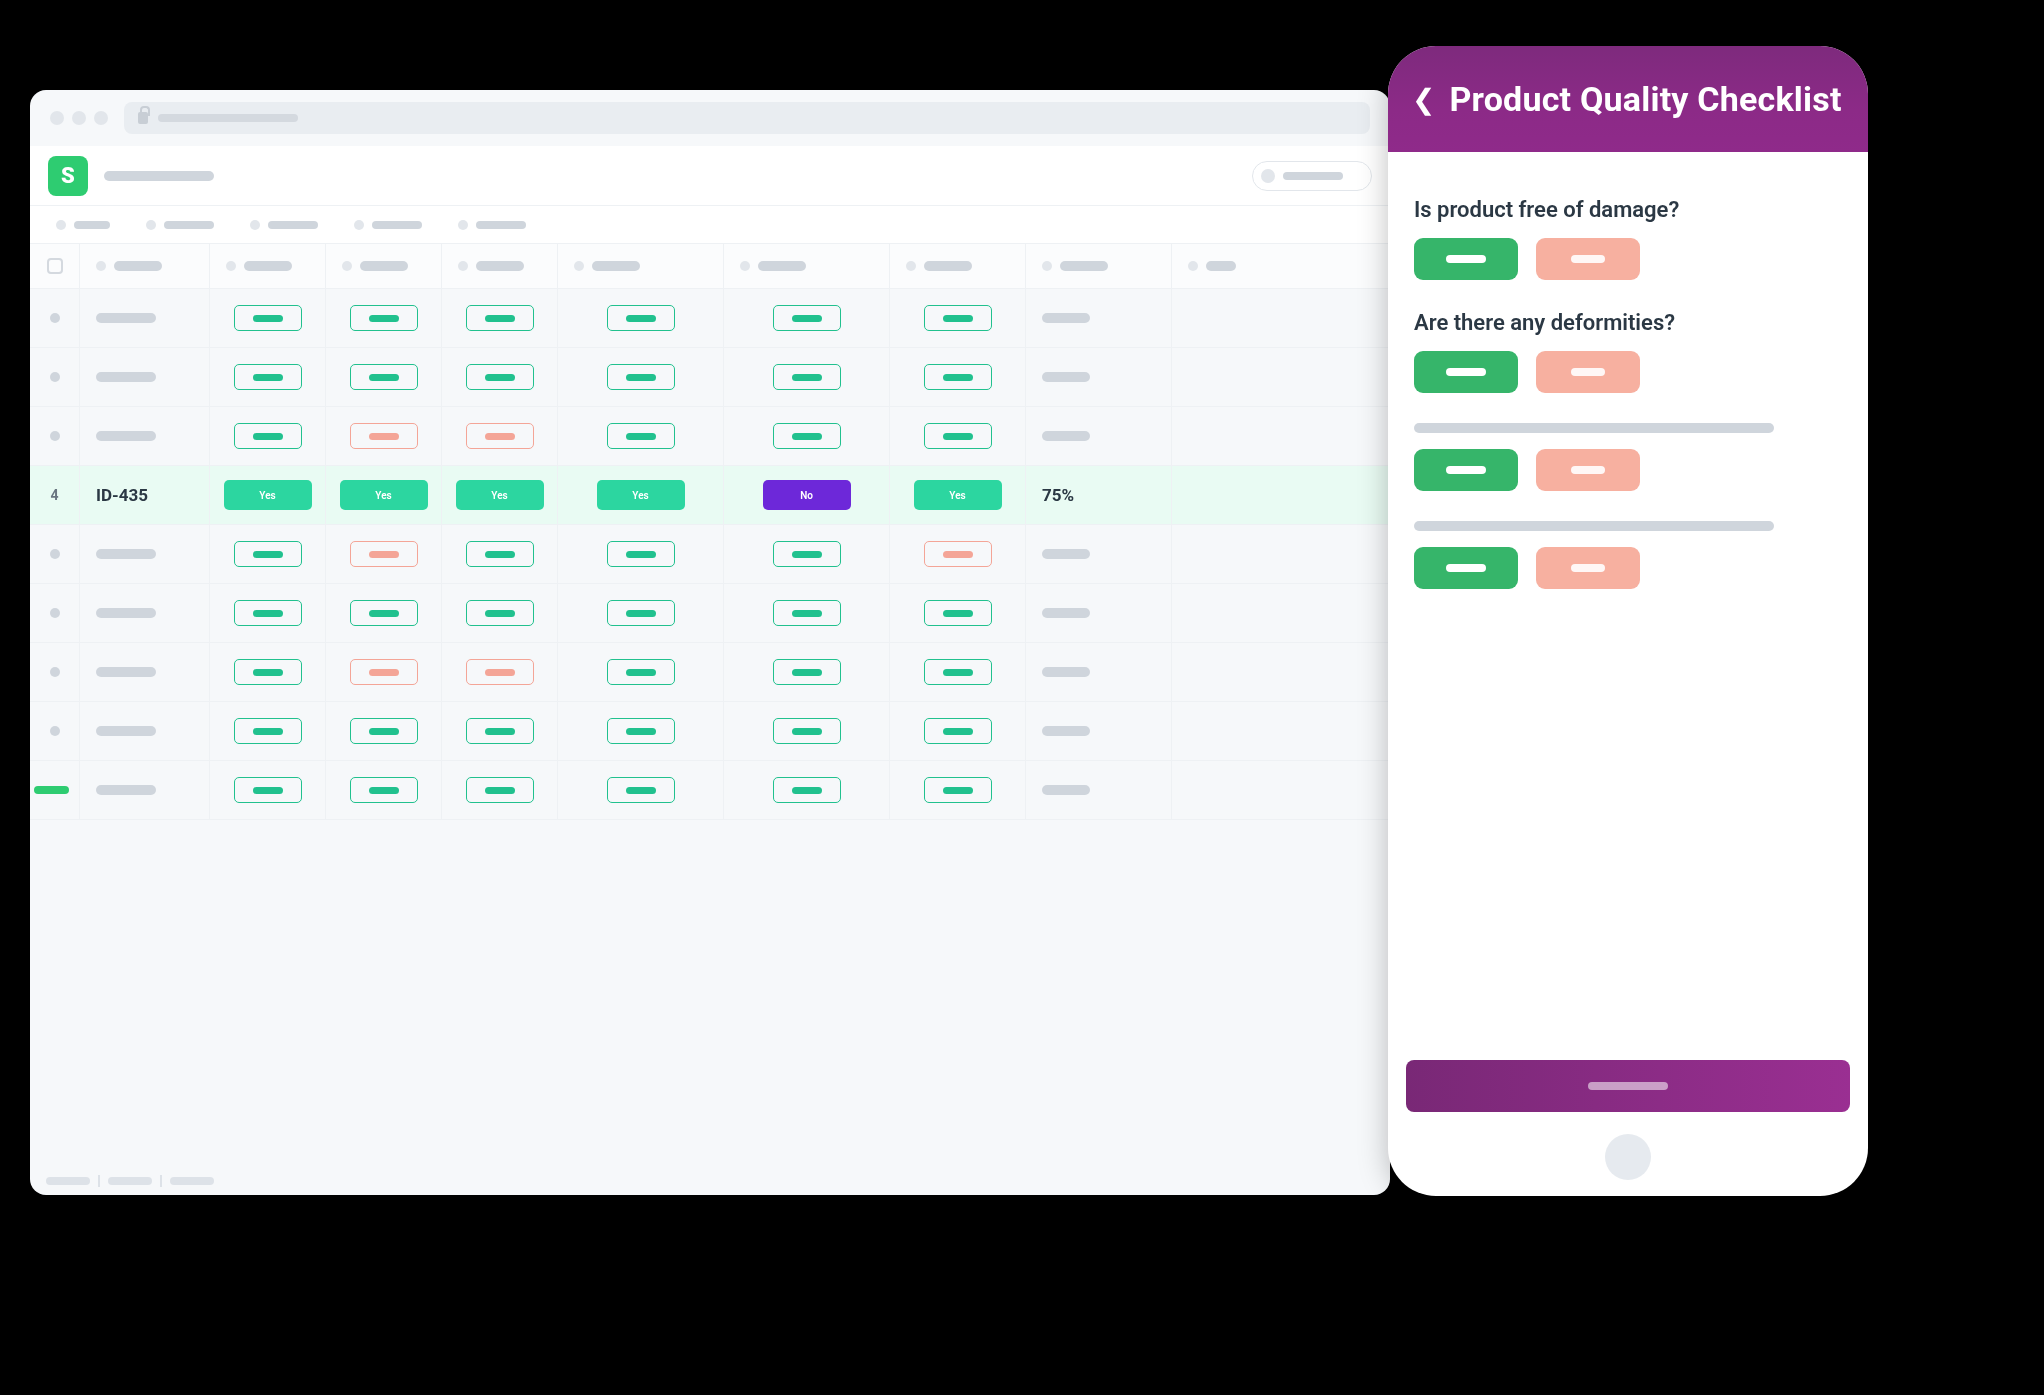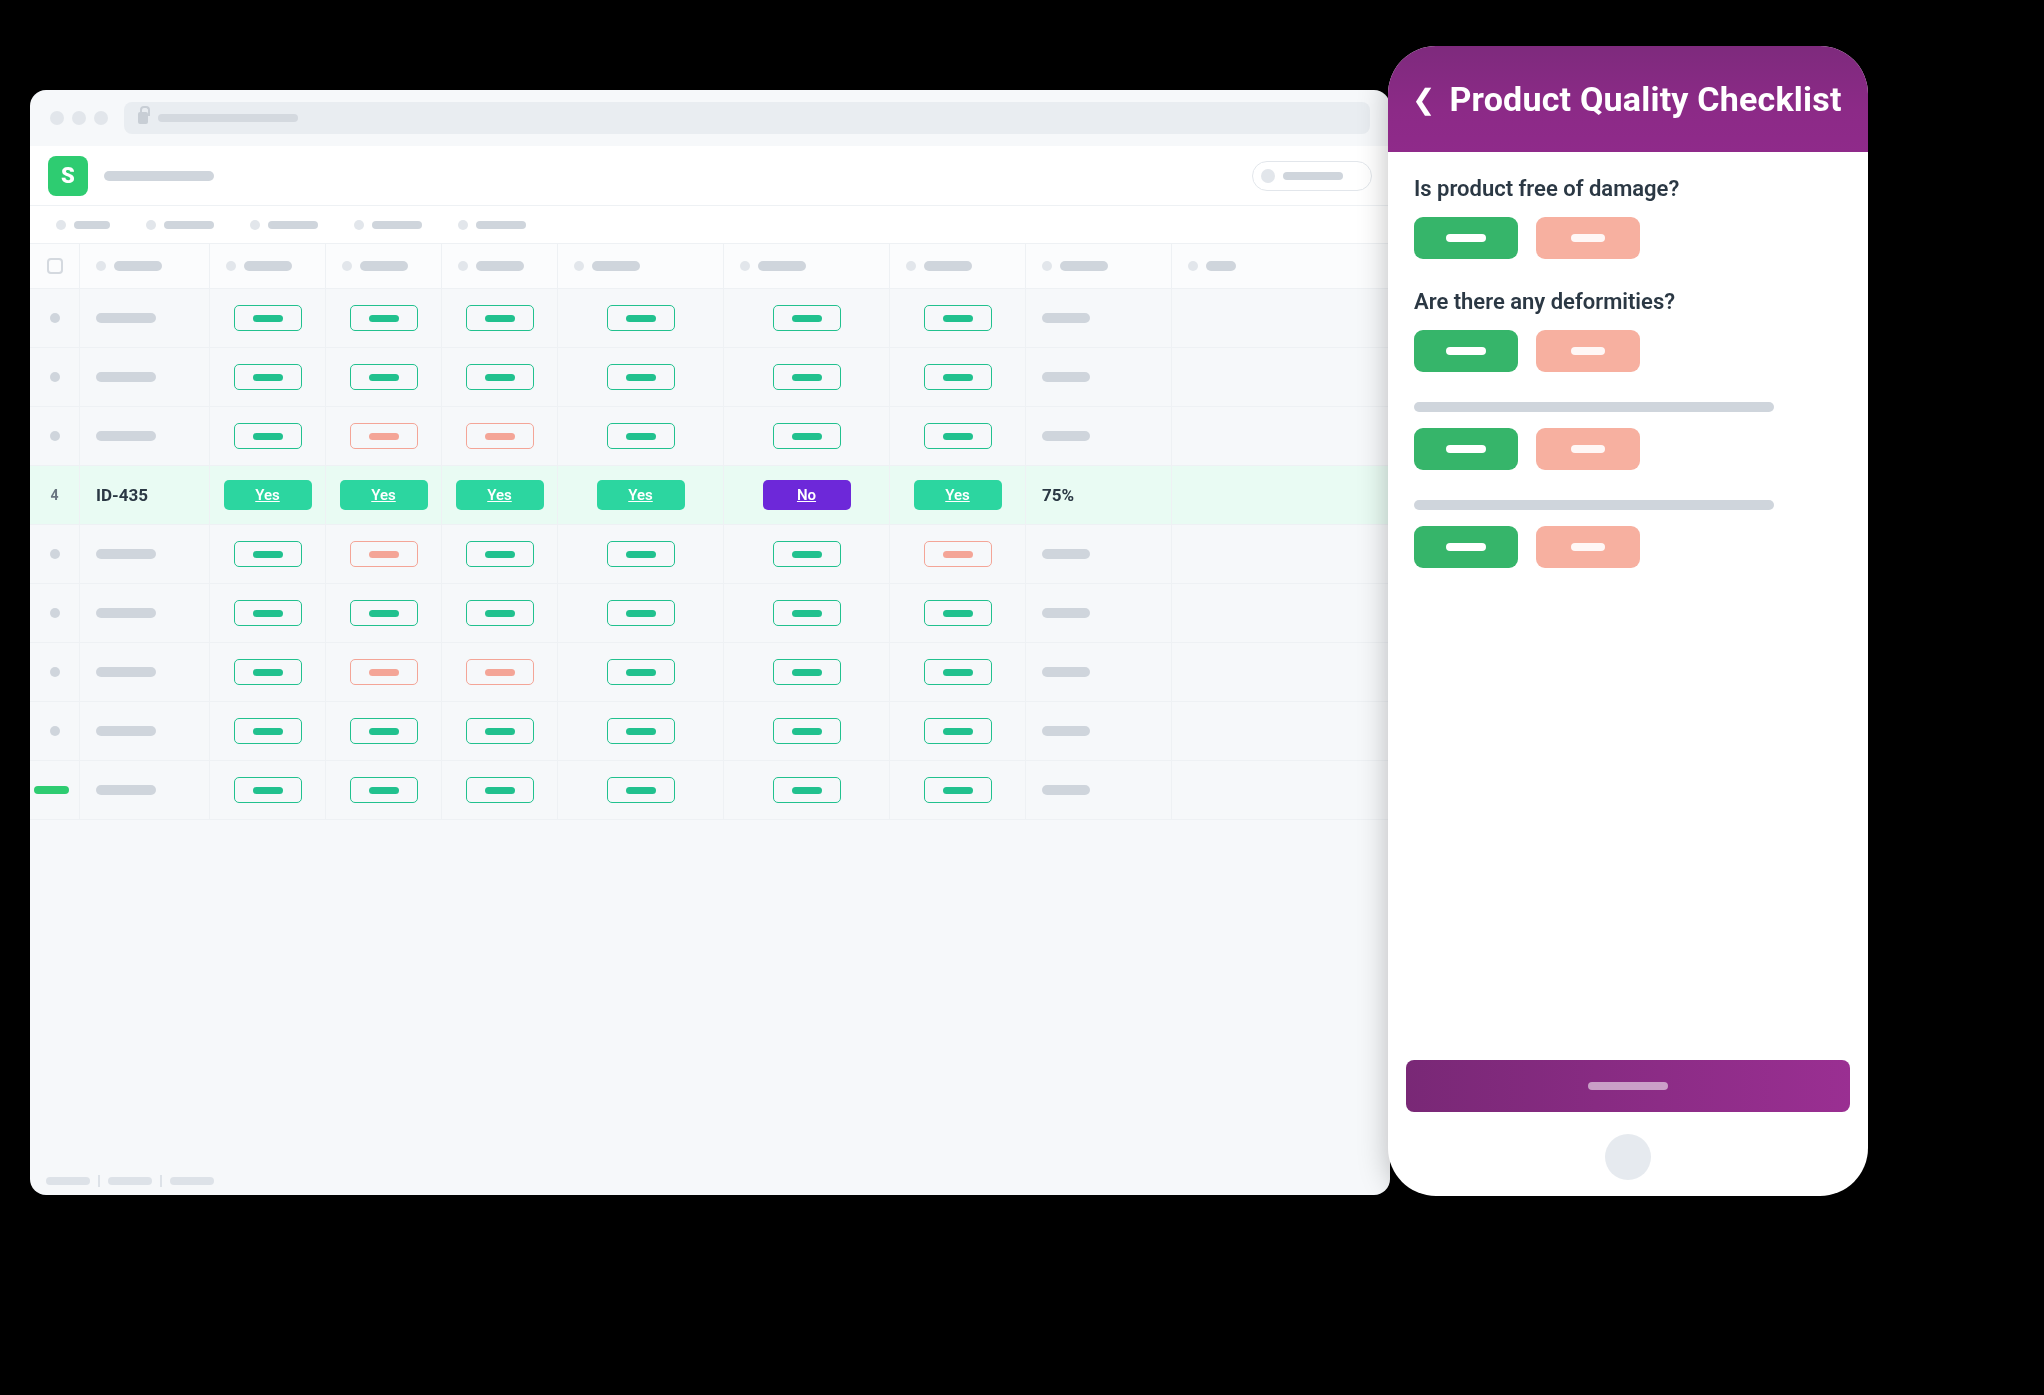--- a/index.html
+++ b/index.html
@@ -102,21 +102,21 @@
   .checkbox { width:16px; height:16px; border:2px solid #d4d9df; border-radius:4px; }
   .ghost { height:10px; background:#cfd5dc; border-radius:5px; }
   .ghost.w30{width:30px;} .ghost.w48{width:48px;} .ghost.w60{width:60px;} .ghost.w10{width:10px;}
 
   .tag { width:68px; height:26px; border-radius:5px; border:1.5px solid; display:flex; align-items:center; justify-content:center; }
   .tag.green { border-color:#21c18e; }
   .tag.green .tag-inner { width:30px; height:7px; background:#21c18e; border-radius:4px; }
   .tag.red { border-color:#f4a597; }
   .tag.red .tag-inner { width:30px; height:7px; background:#f4a597; border-radius:4px; }
 
-  .badge { width:88px; height:30px; border-radius:5px; display:flex; align-items:center; justify-content:center; color:#fff; font-weight:600; font-size:15px;text-decoration:underline; }
+  .badge { width:88px; height:30px; border-radius:5px; display:flex; align-items:center; justify-content:center; color:#fff; font-weight:600; font-size:10px; }
   .badge.yes { background:#2cd6a0; }
   .badge.no { background:#6d28d9; }
 
   .idx { font-weight:700; color:#6a7681; font-size:14px; }
   .txt { font-weight:700; color:#2b3844; font-size:17px; }
 
   .footer-bar { position:absolute; left:0; right:0; bottom:0; height:28px; display:flex; align-items:center; gap:8px; padding:0 16px;}
   .footer-seg { width:44px; height:8px; background:#dde2e8; border-radius:4px; }
   .footer-sep { width:2px; height:12px; background:#dde2e8; }
 
@@ -137,21 +137,21 @@
   }
   .phone-header {
     height:106px;
     background: linear-gradient(180deg,#7e2a7d 0%, #8c2a87 60%, #8f2a8a 100%);
     display:flex; align-items:center; gap:14px; padding:0 24px;
     color:#fff;
   }
   .back-chevron { font-size:28px; font-weight:300; }
   .phone-title { font-size:34px; font-weight:700; letter-spacing:.2px; }
 
-  .phone-body { padding: 24px 26px 0 26px; display:flex; flex-direction:column; gap:30px;justify-content:flex-end; }
+  .phone-body { padding: 45px 26px 0 26px; display:flex; flex-direction:column; gap:30px;justify-content:flex-end; }
   .q { display:flex; flex-direction:column; gap:16px; }
   .q-text { font-size:22px; font-weight:600; color:#2b3844; }
   .q-ph { width: 360px; height:10px; background:#cfd5dc; border-radius:5px; }
   .answers { display:flex; gap:18px; }
   .ans { width:104px; height:42px; border-radius:9px; display:flex; align-items:center; justify-content:center; }
   .ans.green { background:#36b56a; }
   .ans.pink { background:#f7b0a0; }
   .ans-inner { width:40px; height:8px; background:#fff; border-radius:4px; }
   .ans.pink .ans-inner { width:34px; opacity:.9; }
 

